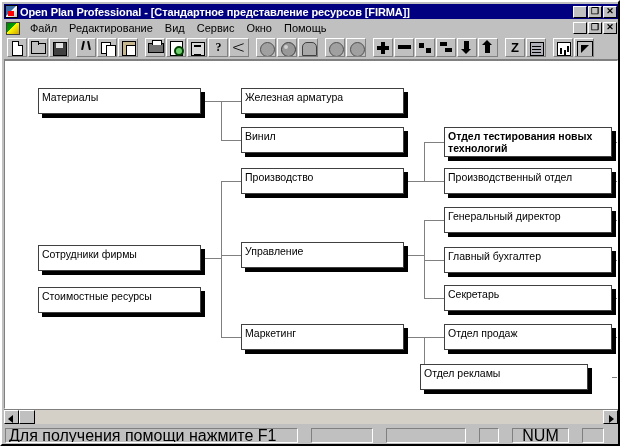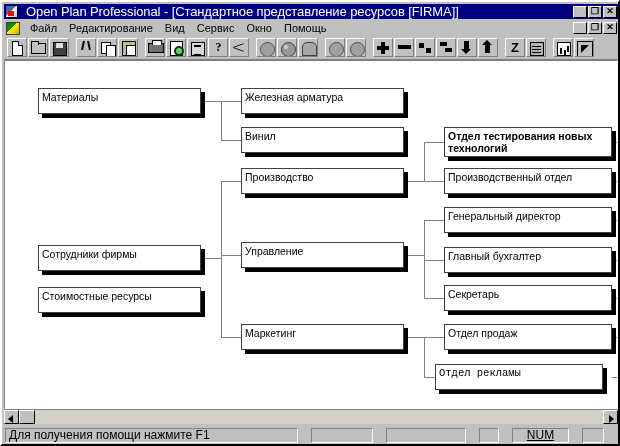--- a/index.html
+++ b/index.html
@@ -43,27 +43,26 @@
     box-sizing: border-box;
     position: relative;
     flex: 0 0 auto;
   }
   .title-icon::after{
     content:"";
     position:absolute; left:2px; top:5px; width:6px; height:5px;
     background:#ff0000;
   }
   .title-text {
-    font-weight: normal;
-    font-size: 13px;
+    font-weight: bold;
+    font-size: 11px;
     white-space: nowrap;
     overflow: hidden;
     flex: 1 1 auto;
     letter-spacing: -0.1px;
-    margin-left: 6px;
   }
   .winbtns {
     display: flex;
     flex: 0 0 auto;
     margin-right: 1px;
   }
   .winbtn {
     width: 14px; height: 12px;
     margin-left: 1px;
     background: #c0c0c0;
@@ -275,21 +274,21 @@
     align-items: center;
     padding: 0 1px;
     box-sizing: border-box;
   }
   .status-panel {
     height: 15px;
     border: 1px solid;
     border-color: #808080 #ffffff #ffffff #808080;
     box-sizing: border-box;
     background: #c0c0c0;
-    font-size: 12px;
+    font-size: 16px;
     line-height: 13px;
     padding-left: 3px;
     color: #000;
     overflow: hidden;
     white-space: nowrap;
     margin-right: 13px;
   }
   .sp-main { flex: 1 1 auto; }
   .sp-a { width: 62px; flex: 0 0 auto; }
   .sp-b { width: 80px; flex: 0 0 auto; }
@@ -466,21 +465,21 @@
         <div class="node" style="left: 236px; top: 107px; width: 163px; height: 26px;"><span>Производство</span></div>
         <div class="node" style="left: 236px; top: 263px; width: 163px; height: 26px;"><span>Маркетинг</span></div>
         <div class="node" style="left: 236px; top: 181px; width: 163px; height: 26px;"><span>Управление</span></div>
         <div class="node" style="left: 439px; top: 66px; width: 168px; height: 30px; font-weight: bold;"><span>Отдел тестирования новых
 технологий</span></div>
         <div class="node" style="left: 439px; top: 107px; width: 168px; height: 26px;"><span>Производственный отдел</span></div>
         <div class="node" style="left: 439px; top: 146px; width: 168px; height: 26px;"><span>Генеральный директор</span></div>
         <div class="node" style="left: 439px; top: 186px; width: 168px; height: 26px;"><span>Главный бухгалтер</span></div>
         <div class="node" style="left: 439px; top: 224px; width: 168px; height: 26px;"><span>Секретарь</span></div>
         <div class="node" style="left: 439px; top: 263px; width: 168px; height: 26px;"><span>Отдел продаж</span></div>
-        <div class="node" style="left: 430px; top: 303px; width: 168px; height: 26px; font-family: Liberation Mono, monospace;"><span>Отдел рекламы</span></div>
+        <div class="node" style="left: 415px; top: 303px; width: 168px; height: 26px;"><span>Отдел рекламы</span></div>
       </div>
   </div>
 
   <div class="hscroll">
     <div class="sb-arrow left"></div>
     <div class="sb-track">
       <div class="sb-thumb"></div>
     </div>
     <div class="sb-arrow right"></div>
   </div>

